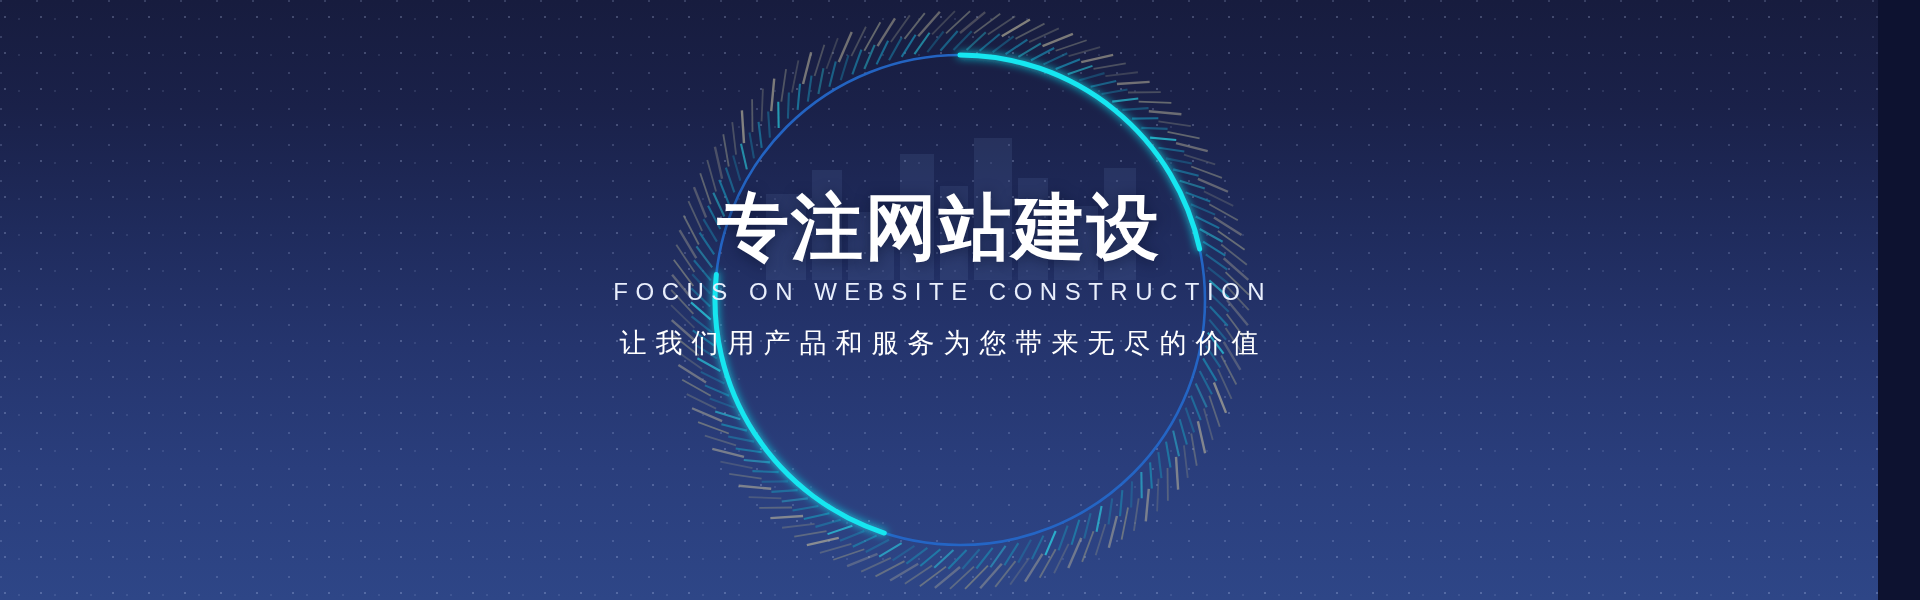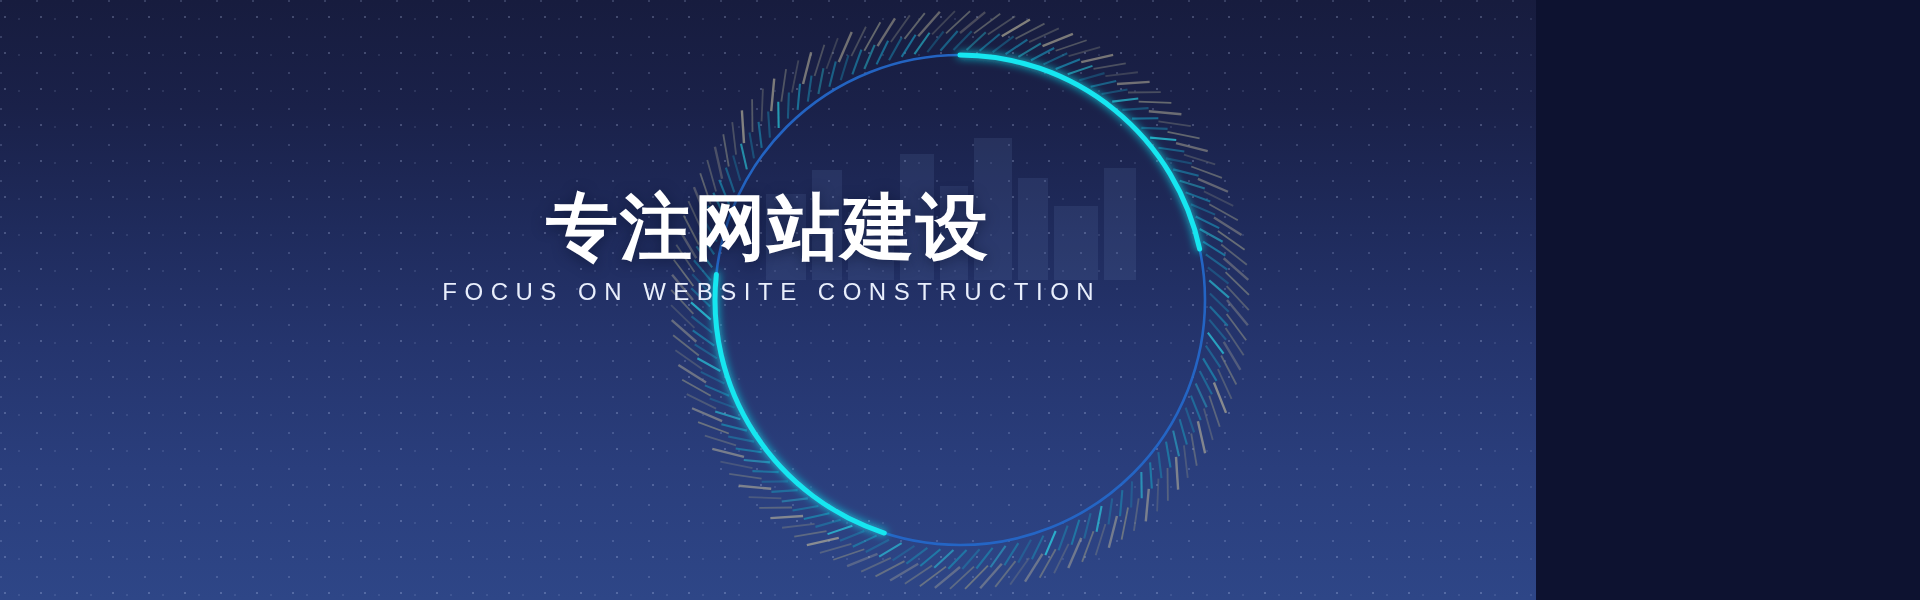--- a/index.html
+++ b/index.html
@@ -3,21 +3,21 @@
 <meta charset="utf-8">
 <title>Banner</title>
 <style>
   html, body {
     margin: 0;
     padding: 0;
     background: #0d1230;
   }
   #stage {
     position: relative;
-    width: 1536px;
+    width: 1878px;
     height: 600px;
     overflow: hidden;
     font-family: "Liberation Sans", "DejaVu Sans", sans-serif;
     background: linear-gradient(180deg,
         #171c3e 0%,
         #1a2149 18%,
         #1f2b5c 38%,
         #25356e 58%,
         #2a3e7c 78%,
         #2e4687 100%);
@@ -399,15 +399,16 @@
 
       <path id="arcTop" fill="none" stroke="#19e6f0" stroke-width="5" stroke-linecap="round" filter="url(#cyanGlow)" d="M 300.00 55.00 A 245 245 0 0 1 539.65 249.06"></path>
 
       <path id="arcBottom" fill="none" stroke="#19e6f0" stroke-width="5" stroke-linecap="round" filter="url(#cyanGlow)" d="M 224.29 533.01 A 245 245 0 0 1 56.34 274.39"></path>
     </svg>
   </div>
 
   <div class="copy">
     <h1 class="headline">专注网站建设</h1>
     <p class="sub-en">FOCUS ON WEBSITE CONSTRUCTION</p>
+    <p class="sub-cn">让我们用产品和服务为您带来无尽的价值</p>
   </div>
 
 </div>
 
 </body></html>

